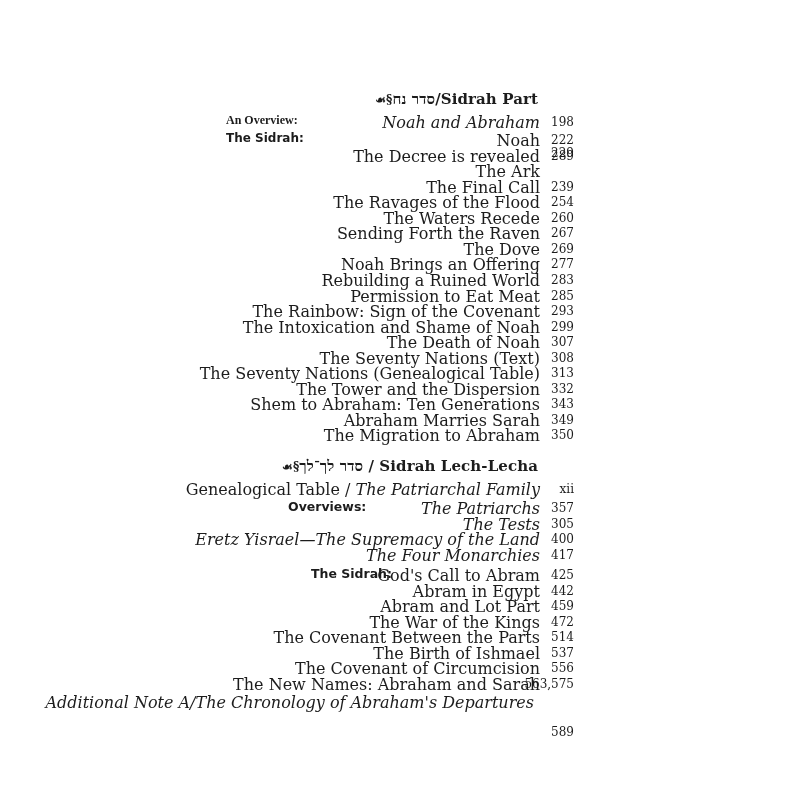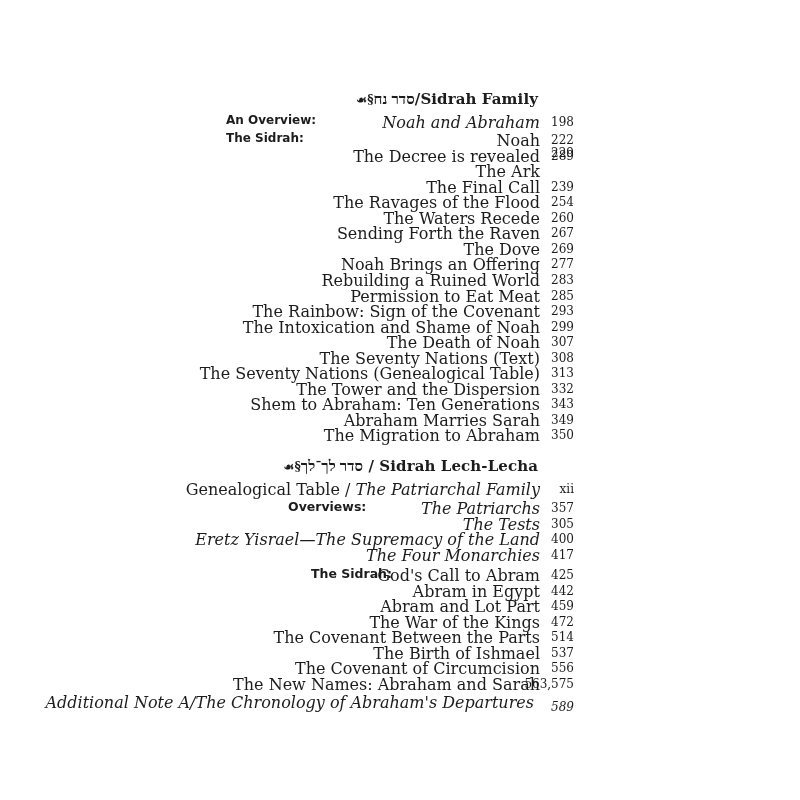--- a/index.html
+++ b/index.html
@@ -1,35 +1,35 @@
 <!DOCTYPE html>
 <html><head>
 <meta charset="utf-8">
 <style>
   html, body { margin:0; padding:0; background:#ffffff; }
   body { width:800px; height:800px; position:relative; overflow:hidden;
          font-family:"DejaVu Serif", "Liberation Serif", serif; color:#1c1c1c; }
   .abs { position:absolute; white-space:nowrap; }
   .hdr { font-size:15px; font-weight:bold; letter-spacing:0.1px; }
-  .hdr .heb { font-weight:bold;font-family:Liberation Serif, serif; }
+  .hdr .heb { font-weight:bold; }
   .hdr .orn { font-size:12px; }
   .lbl { font-family:"DejaVu Sans", "Liberation Sans", sans-serif; font-weight:bold; font-size:12px; left:226px; }
   .lbl2 { font-family:"DejaVu Sans", "Liberation Sans", sans-serif; font-weight:bold; font-size:12.5px; }
   .title { font-size:16px; right:260px; text-align:right; }
   .ital { font-style:italic; }
   .pg { font-size:12px; right:226px; text-align:right; }
 </style>
 </head>
 <body>
 
 <div class="abs hdr" style="right:262px; top:90px;">
-  <span class="orn">☙§</span><span class="heb">סדר נח</span><span>/Sidrah Family</span>
+  <span class="orn">☙§</span><span class="heb">סדר נח</span><span>/Sidrah Part</span>
 </div>
 
-<div class="abs lbl" style="top:113px;">An Overview:</div>
+<div class="abs lbl" style="top:113px;font-family:Liberation Serif, serif;">An Overview:</div>
 <div class="abs lbl" style="top:131px;">The Sidrah:</div>
 
 <div class="abs title ital" style="top:113px;">Noah and Abraham</div>
 <div class="abs pg" style="top:115px;">198</div>
 
 <div id="noach-list">
     <div class="abs title" style="top: 131px;">Noah</div>
     <div class="abs pg" style="top: 133px;">222</div>
     <div class="abs title" style="top: 146.55px;">The Decree is revealed</div>
     <div class="abs pg" style="top: 148.55px;">289</div>
@@ -104,13 +104,13 @@
     <div class="abs pg" style="top: 630.2px;">514</div>
     <div class="abs title" style="top: 643.75px;">The Birth of Ishmael</div>
     <div class="abs pg" style="top: 645.75px;">537</div>
     <div class="abs title" style="top: 659.3px;">The Covenant of Circumcision</div>
     <div class="abs pg" style="top: 661.3px;">556</div>
     <div class="abs title" style="top: 674.85px;">The New Names: Abraham and Sarah</div>
     <div class="abs pg" style="top: 676.85px;">563,575</div>
   </div>
 
 <div class="abs title ital" style="right:266px; top:693px;margin-left:15px;">Additional Note A/The Chronology of Abraham's Departures</div>
-<div class="abs pg" style="top:700px;font-style:italic;">589</div>
+<div class="abs pg" style="top:725px;">589</div>
 
 </body></html>

